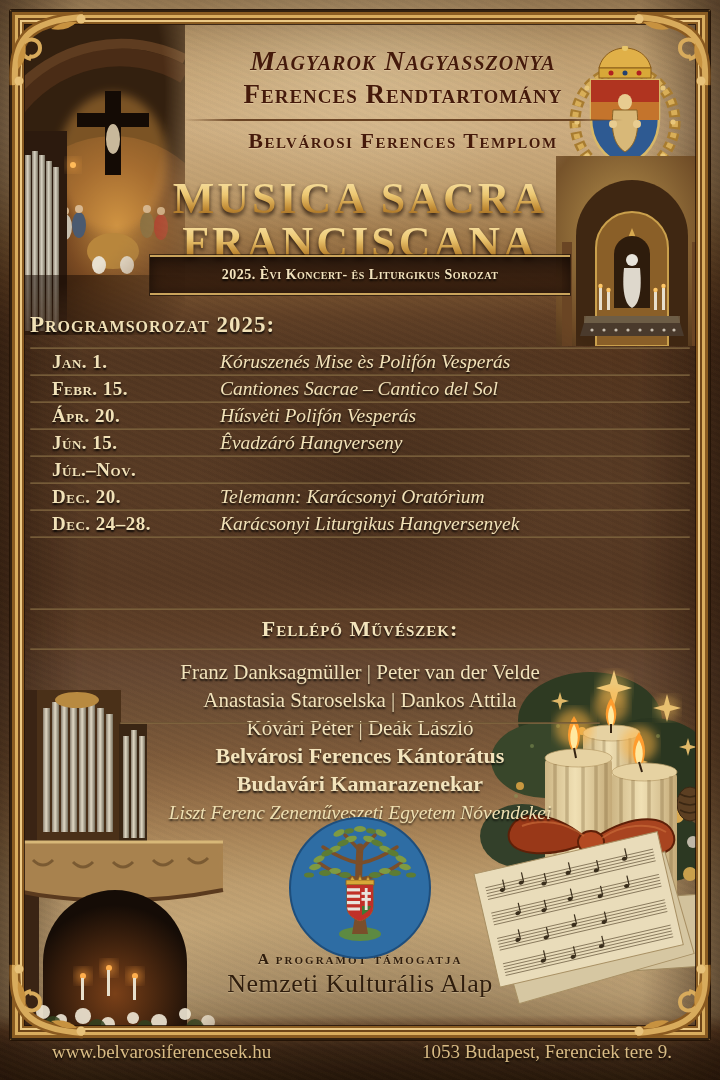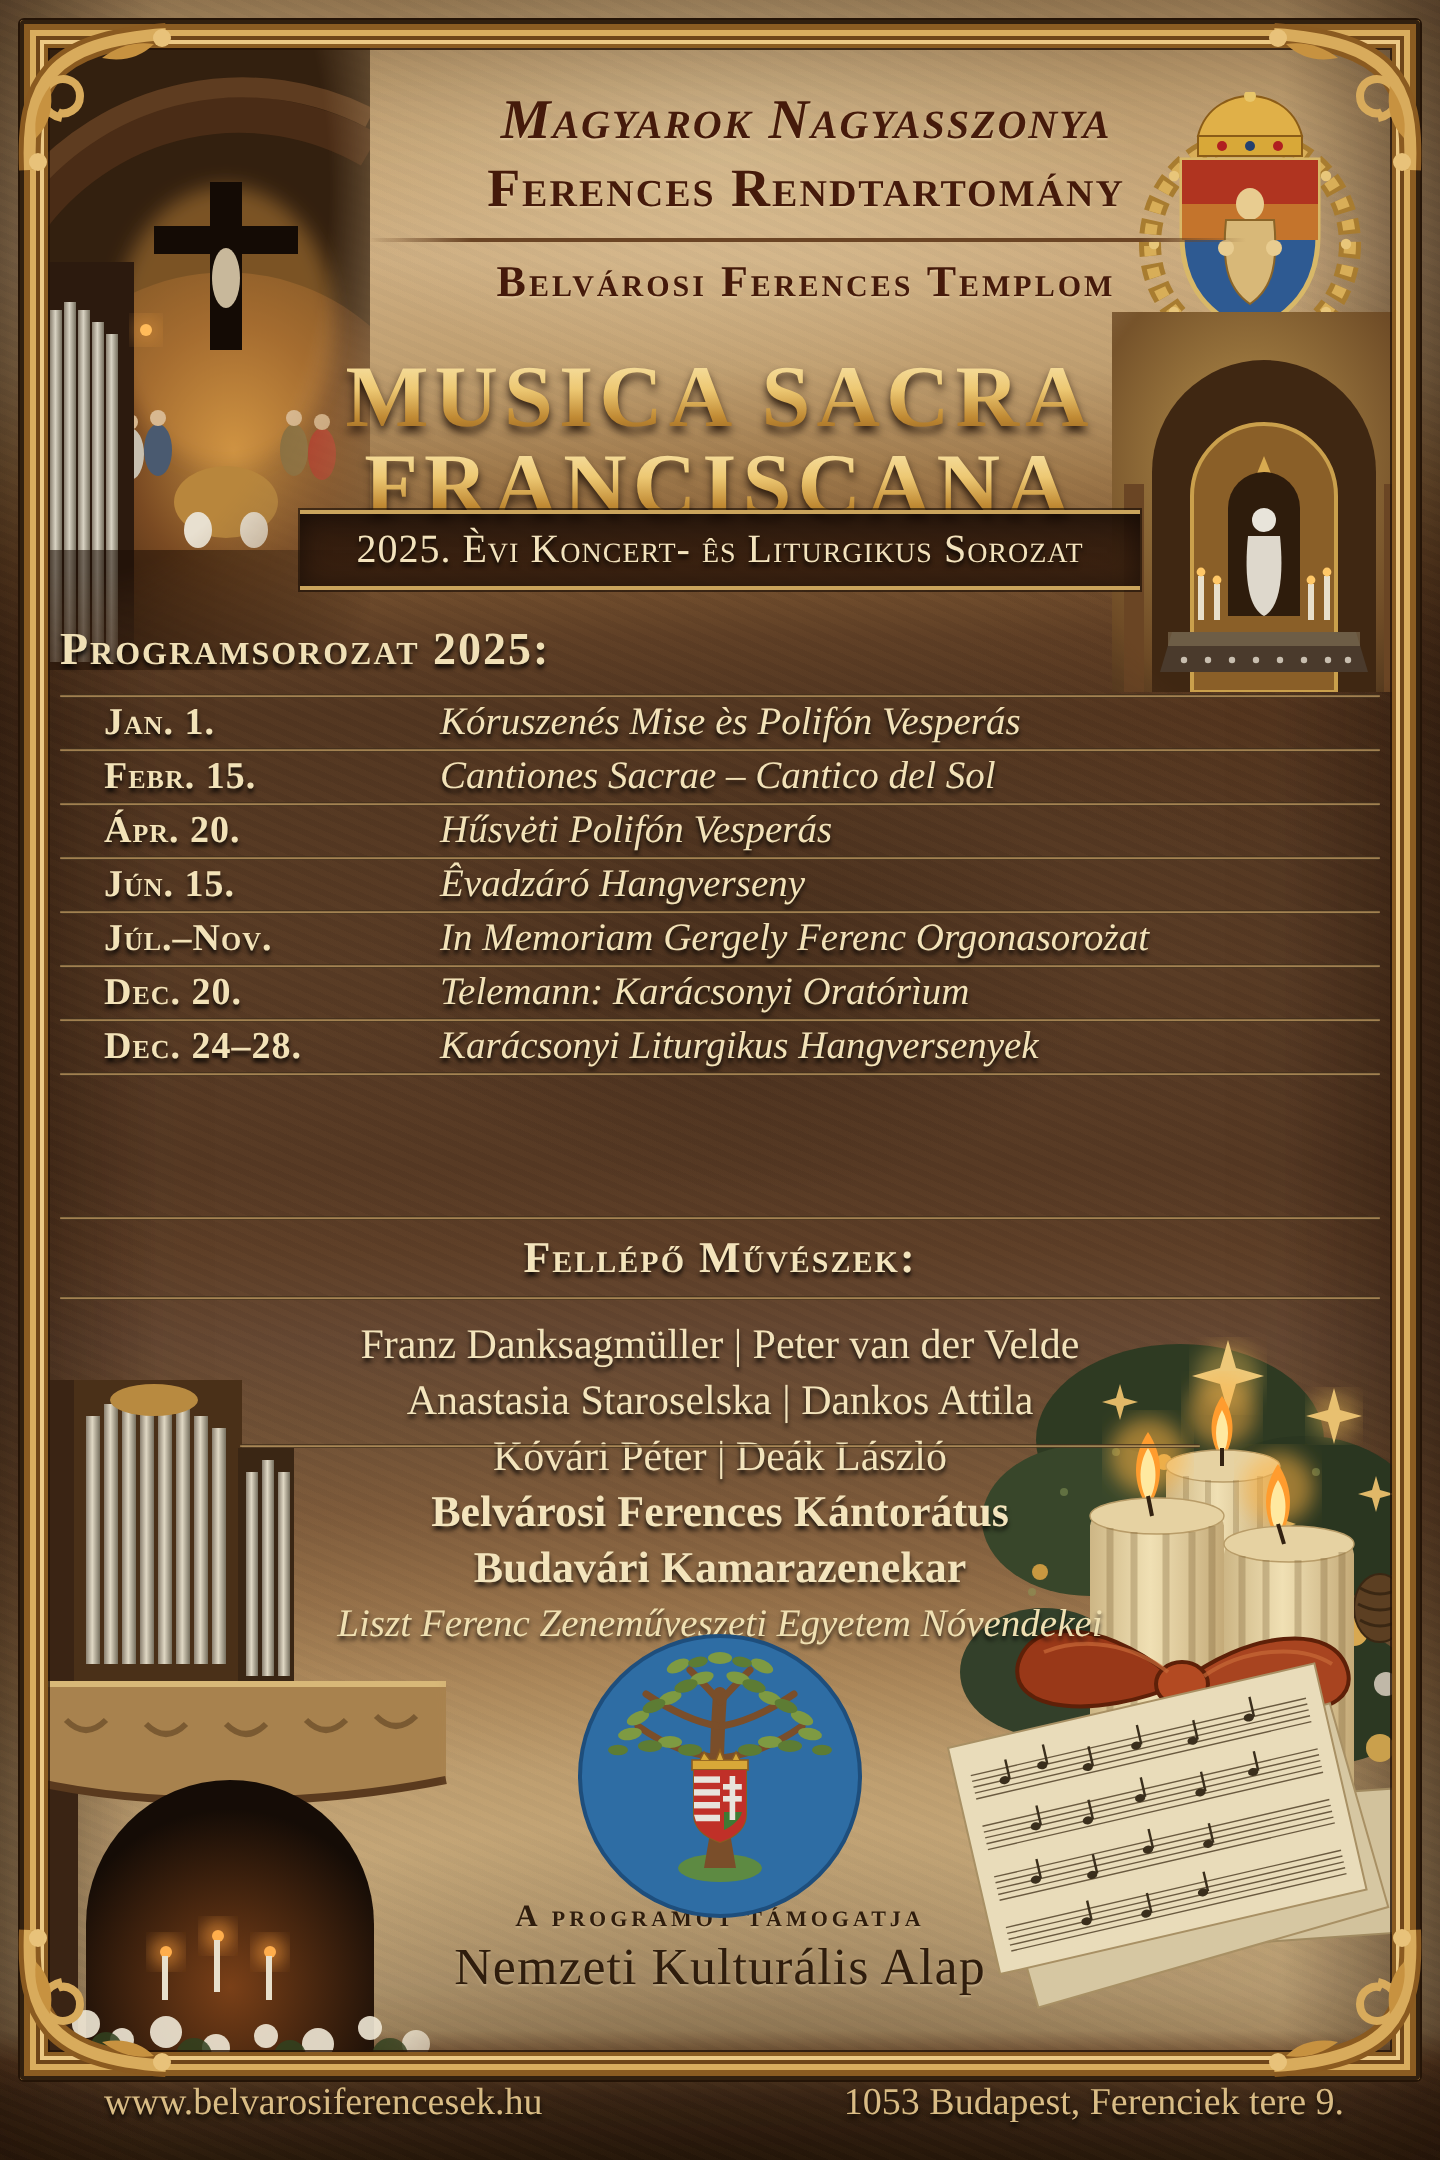--- a/index.html
+++ b/index.html
@@ -63,21 +63,21 @@
   .title-block{position:absolute;top:177px;left:0;width:720px;text-align:center;}
   .title-line{font-size:44px;font-weight:700;letter-spacing:3px;line-height:44px;
     background:linear-gradient(180deg,#f9e6ae 0%,#edc873 40%,#c08a34 72%,#8f5d1d 100%);
     -webkit-background-clip:text;background-clip:text;color:transparent;
     filter:drop-shadow(0 3px 2px rgba(25,12,5,.85));}
   .banner{position:absolute;top:255px;left:150px;width:420px;height:36px;
     background:linear-gradient(180deg, rgba(30,14,6,.85), rgba(54,29,13,.85));
     border-top:2px solid #caa45c;border-bottom:2px solid #caa45c;
     box-shadow:0 0 0 1px rgba(20,10,4,.6), inset 0 0 14px rgba(0,0,0,.5);
     display:flex;align-items:center;justify-content:center;}
-  .banner-text{font-size:20px;color:#f3e3bd;font-weight:400;letter-spacing:.5px;
+  .banner-text{font-size:14px;color:#f3e3bd;font-weight:700;letter-spacing:.5px;
     text-shadow:0 2px 2px rgba(0,0,0,.8);}
   .program{position:absolute;top:312px;left:30px;width:660px;}
   .program-heading{font-size:23px;font-weight:700;color:#f0e0b6;letter-spacing:1px;
     margin-bottom:9px;text-shadow:0 2px 2px rgba(0,0,0,.85);}
   .rule{height:2px;border-radius:1px;opacity:.85;
     background:linear-gradient(180deg, rgba(20,8,3,.9), #cfa96a 55%, rgba(20,8,3,.9));}
   .program-row{display:flex;align-items:center;height:25px;color:#f2e2b8;gap:40px;}
   .pr-date{width:116px;padding-left:22px;font-weight:700;font-size:19px;letter-spacing:.5px;flex:none;
     text-shadow:0 2px 2px rgba(0,0,0,.85);}
   .pr-event{font-style:italic;font-size:19.5px;padding-left:12px;text-shadow:0 2px 2px rgba(0,0,0,.85);}
@@ -541,21 +541,20 @@
         <span class="pr-event">Hűsvėti Polifón Vesperás</span>
       </div>
       <div class="rule"></div>
       <div class="program-row">
         <span class="pr-date sc">Jún. 15.</span>
         <span class="pr-event">Êvadzáró Hangverseny</span>
       </div>
       <div class="rule"></div>
       <div class="program-row">
         <span class="pr-date sc">Júl.–Nov.</span>
-        <span class="pr-event">In Memoriam Gergely Ferenc Orgonasorożat</span>
       </div>
       <div class="rule"></div>
       <div class="program-row">
         <span class="pr-date sc">Dec. 20.</span>
         <span class="pr-event">Telemann: Karácsonyi Oratórìum</span>
       </div>
       <div class="rule"></div>
       <div class="program-row">
         <span class="pr-date sc">Dec. 24–28.</span>
         <span class="pr-event">Karácsonyi Liturgikus Hangversenyek</span>

